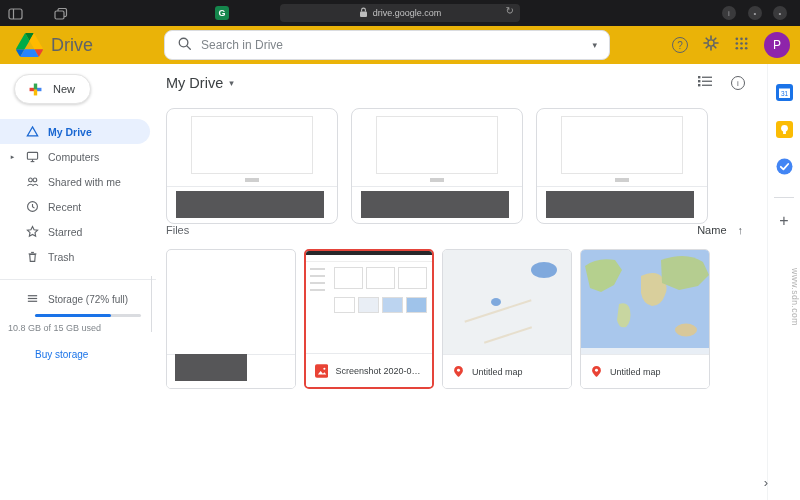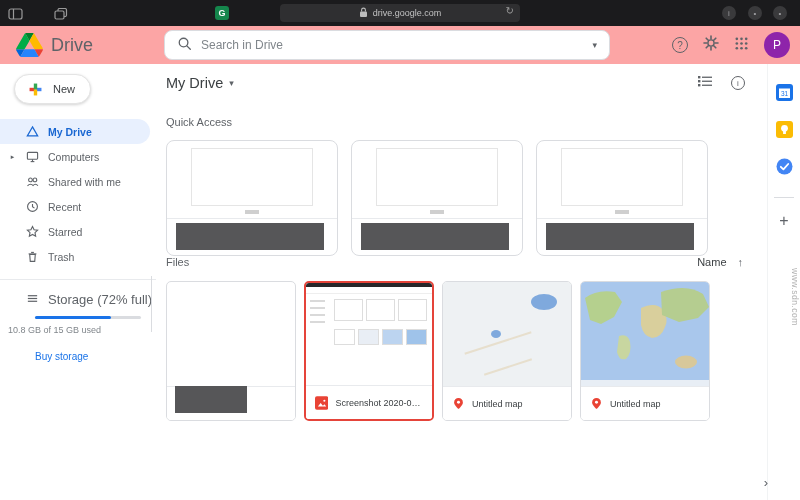--- a/index.html
+++ b/index.html
@@ -9,21 +9,21 @@
 
   
   .browser-bar{position:absolute;top:0;left:0;right:0;height:26px;background:#1b1b1d;display:flex;align-items:center}
   .bicon{position:absolute;top:6px;color:#9a9a9a}
   .url-pill{position:absolute;left:50%;top:4px;transform:translateX(-50%);width:240px;height:18px;background:#2f2f31;border-radius:4px;display:flex;align-items:center;justify-content:center;gap:5px;color:#c2c2c2;font-size:9px}
   .url-refresh{position:absolute;right:6px;top:1px;color:#9a9a9a;font-size:10px}
   .ext-g{position:absolute;left:215px;top:6px;width:14px;height:14px;border-radius:3px;background:#15864c;color:#fff;font-size:9px;font-weight:bold;display:flex;align-items:center;justify-content:center}
   .bb-circle{position:absolute;top:6px;width:14px;height:14px;border-radius:50%;background:#3a3a3c;color:#9f9fa2;font-size:8px;display:flex;align-items:center;justify-content:center}
 
   
-  .drive-header{position:absolute;top:26px;left:0;right:0;height:38px;background:#fca5a5;display:flex;align-items:center}
+  .drive-header{position:absolute;top:26px;left:0;right:0;height:38px;background:#eab308;display:flex;align-items:center}
   .logo-wrap{display:flex;align-items:center;gap:8px;padding-left:16px}
   .logo-text{font-size:18px;color:#5f6368}
   .search-bar{position:absolute;left:164px;top:4px;width:446px;height:30px;border:1px solid #dadce0;border-radius:8px;background:#fff;display:flex;align-items:center;padding:0 12px;gap:9px}
   .search-bar input{flex:1;border:none;outline:none;font-size:12px;font-family:"Liberation Sans",sans-serif;color:#3c4043;background:transparent}
   .search-bar input::placeholder{color:#80868b}
   .search-caret{color:#5f6368;font-size:9px}
   .header-right{position:absolute;right:10px;top:0;height:38px;display:flex;align-items:center;gap:15px}
   .help-circle{width:16px;height:16px;border:1.4px solid #5f6368;border-radius:50%;color:#5f6368;font-size:10px;display:flex;align-items:center;justify-content:center}
   .avatar{width:26px;height:26px;border-radius:50%;background:#8e24aa;color:#fff;font-size:12px;display:flex;align-items:center;justify-content:center}
 
@@ -31,21 +31,21 @@
   .sidebar{position:absolute;top:64px;left:0;width:156px;bottom:0;background:#fff;color:#3c4043}
   .new-btn{margin:10px 0 0 14px;height:30px;display:inline-flex;align-items:center;gap:9px;padding:0 15px 0 12px;border:1px solid #e4e4e4;border-radius:16px;background:#fff;box-shadow:0 1px 3px rgba(0,0,0,.18);font-size:11px;color:#3c4043}
   .nav{margin-top:15px}
   .nav-item{height:25px;display:flex;align-items:center;gap:9px;padding-left:8px;font-size:10.5px;color:#5f6368;cursor:pointer}
   .nav-item .twisty{width:9px;font-size:7px;color:#5f6368;text-align:center}
   .nav-item.active{background:#e8f0fe;color:#1967d2;width:150px;border-radius:0 14px 14px 0;font-weight:bold}
   .nav-item.active svg{stroke:#1967d2}
   .nav-item svg{stroke:#5f6368;fill:none;stroke-width:1.2}
   .side-divider{border-top:1px solid #e8eaed;margin:10px 0 12px 0}
   .storage{padding-left:8px}
-  .storage-row{display:flex;align-items:flex-start;gap:9px;font-size:13px;color:#5f6368}
+  .storage-row{display:flex;align-items:flex-end;gap:9px;font-size:10px;color:#5f6368}
   .storage-row .twisty{width:9px}
   .progress-track{margin:9px 0 6px 27px;width:106px;height:3px;border-radius:2px;background:#dadce0}
   .progress-fill{height:3px;border-radius:2px;background:#1a73e8}
   .storage-used{font-size:9px;color:#80868b}
   .buy-storage{margin:16px 0 0 27px;font-size:10px;color:#1a73e8;cursor:pointer}
   .storage-vline{position:absolute;left:151px;top:212px;height:56px;width:1px;background:#dadce0}
 
   
   .main{position:absolute;top:64px;left:156px;right:33px;bottom:0;padding:6px 10px 0 10px}
   .main-header{display:flex;align-items:center;height:26px}
@@ -279,21 +279,20 @@
                 <rect x="5" y="6.6" width="10" height="1.3"></rect>
                 <rect x="1" y="10" width="2.4" height="2.4"></rect>
                 <rect x="5" y="10.6" width="10" height="1.3"></rect>
               </g>
             </svg>
         </span>
         <span class="info-circle">i</span>
       </div>
     </div>
 
-    <div class="section-label">Quick Access</div>
 
     <div class="qa-row">
       <div class="qa-card">
         <div class="qa-doc"></div>
         <div class="qa-dash"></div>
         <div class="qa-sep"></div>
         <div class="redact qa-redact"></div>
       </div>
       <div class="qa-card">
         <div class="qa-doc"></div>

